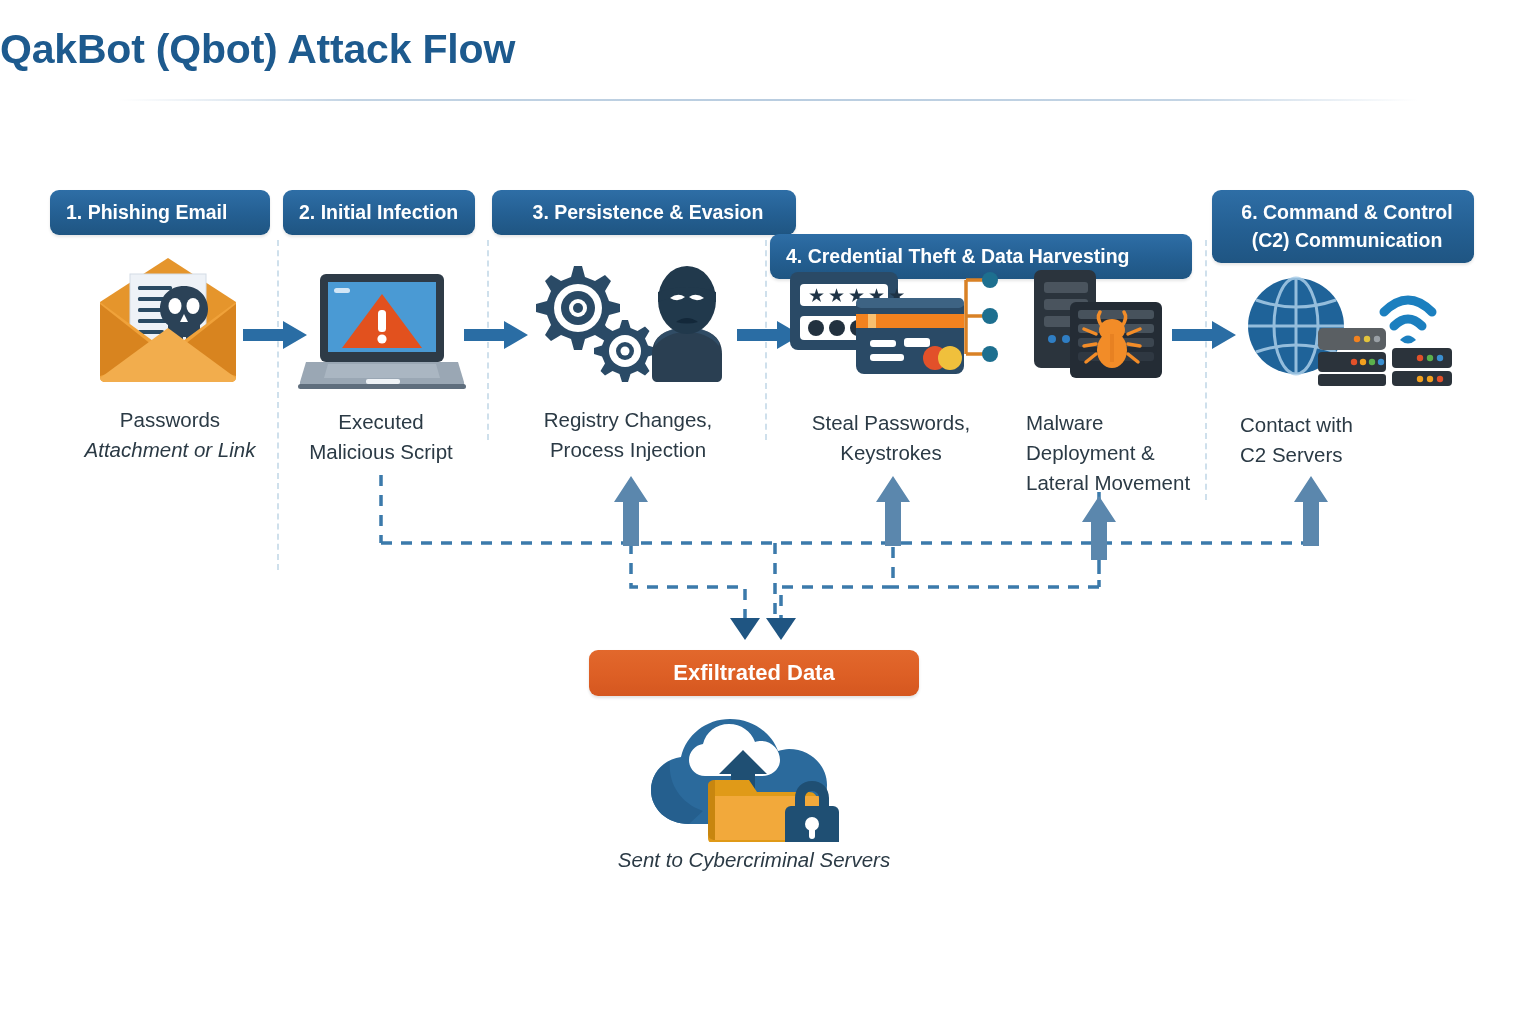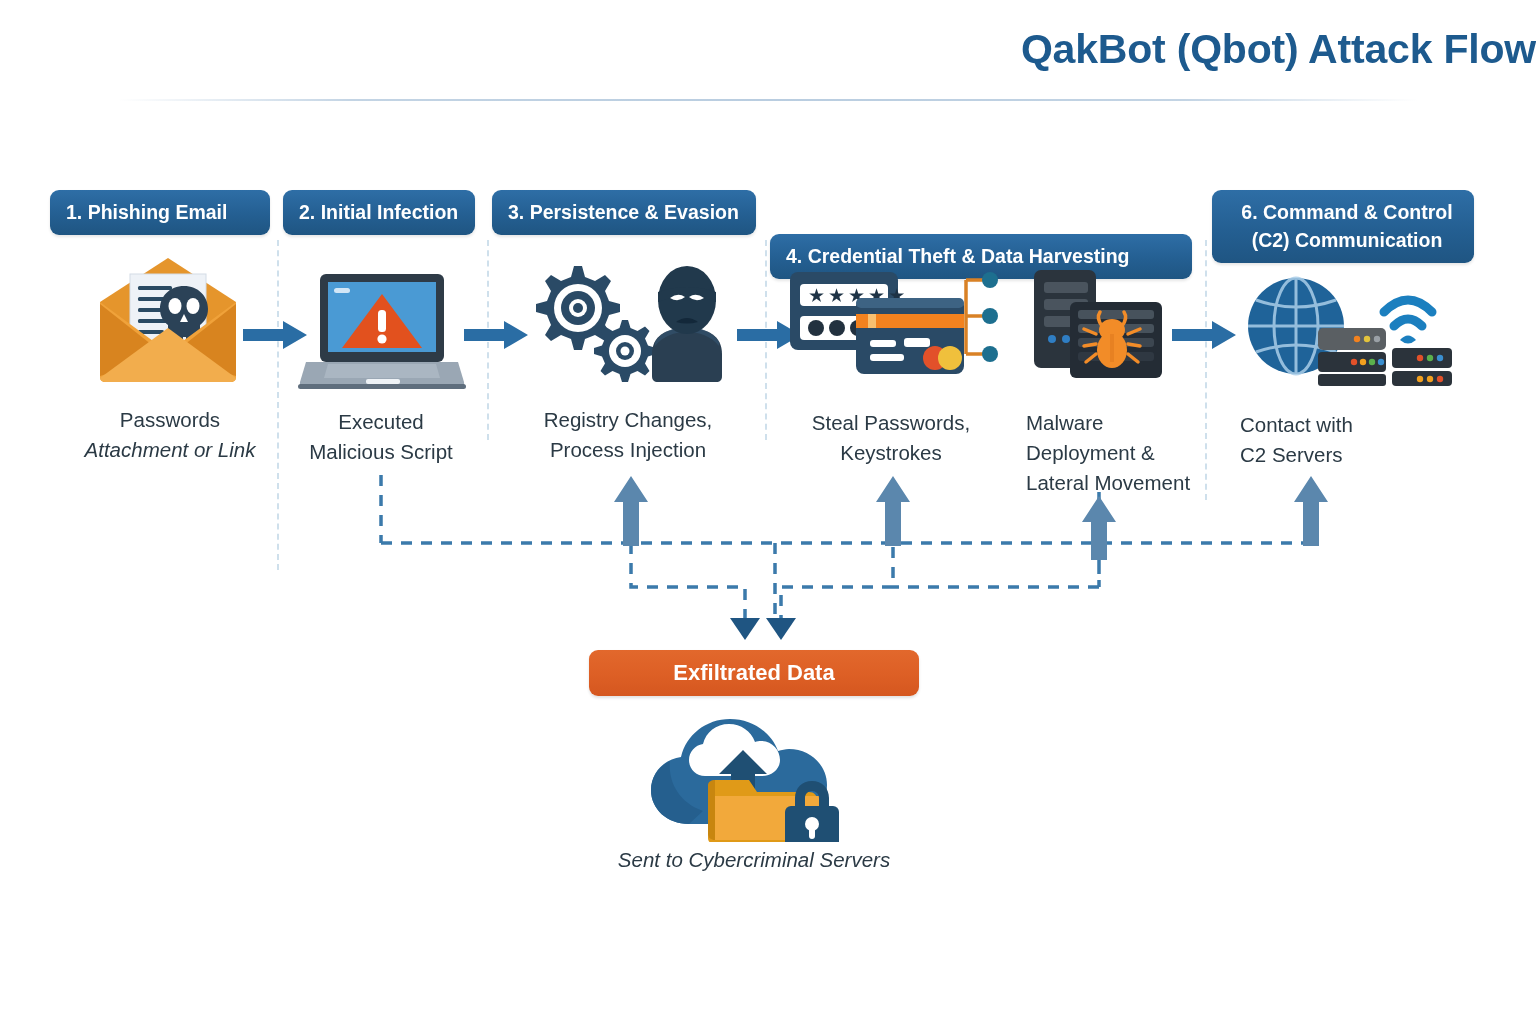--- a/index.html
+++ b/index.html
@@ -15,21 +15,21 @@
     font-family: "Liberation Sans", sans-serif;
     overflow: hidden;
   }
 
   
   #title {
     position: absolute;
     top: 26px;
     left: 0;
     width: 1536px;
-    text-align: right;
+    text-align: left;
     font-size: 41px;
     font-weight: bold;
     color: #1d5a8e;
     letter-spacing: -0.2px;
   }
   #title-rule {
     position: absolute;
     top: 99px;
     left: 118px;
     width: 1300px;
@@ -190,21 +190,21 @@
     <div>Executed</div>
     <div>Malicious Script</div>
   </div>
 
   <div class="flow-arrow" style="left:464px; top:320px;">
     <svg width="66" height="30" viewBox="0 0 66 30">
       <path d="M0 9 L40 9 L40 1 L64 15 L40 29 L40 21 L0 21 Z" fill="#2a6da4"></path>
     </svg>
   </div>
 
-  <div class="stage" style="left:492px; width:264px;">
+  <div class="stage" style="left:492px; width:304px;text-align:center;">
     <div class="stage-header">3. Persistence &amp; Evasion</div>
   </div>
   <div class="icon-wrap" style="left:524px; top:258px;">
     <svg width="200" height="130" viewBox="0 0 200 130">
 
       <g fill="#2a4a66">
         <path d="M50 8 l8 0 l3 11 l10 4 l10 -6 l6 6 l-6 10 l4 10 l11 3 l0 8 l-11 3 l-4 10 l6 10 l-6 6 l-10 -6 l-10 4 l-3 11 l-8 0 l-3 -11 l-10 -4 l-10 6 l-6 -6 l6 -10 l-4 -10 l-11 -3 l0 -8 l11 -3 l4 -10 l-6 -10 l6 -6 l10 6 l10 -4 z"></path>
       </g>
       <circle cx="54" cy="50" r="24" fill="#ffffff"></circle>
       <circle cx="54" cy="50" r="17" fill="#2a4a66"></circle>

